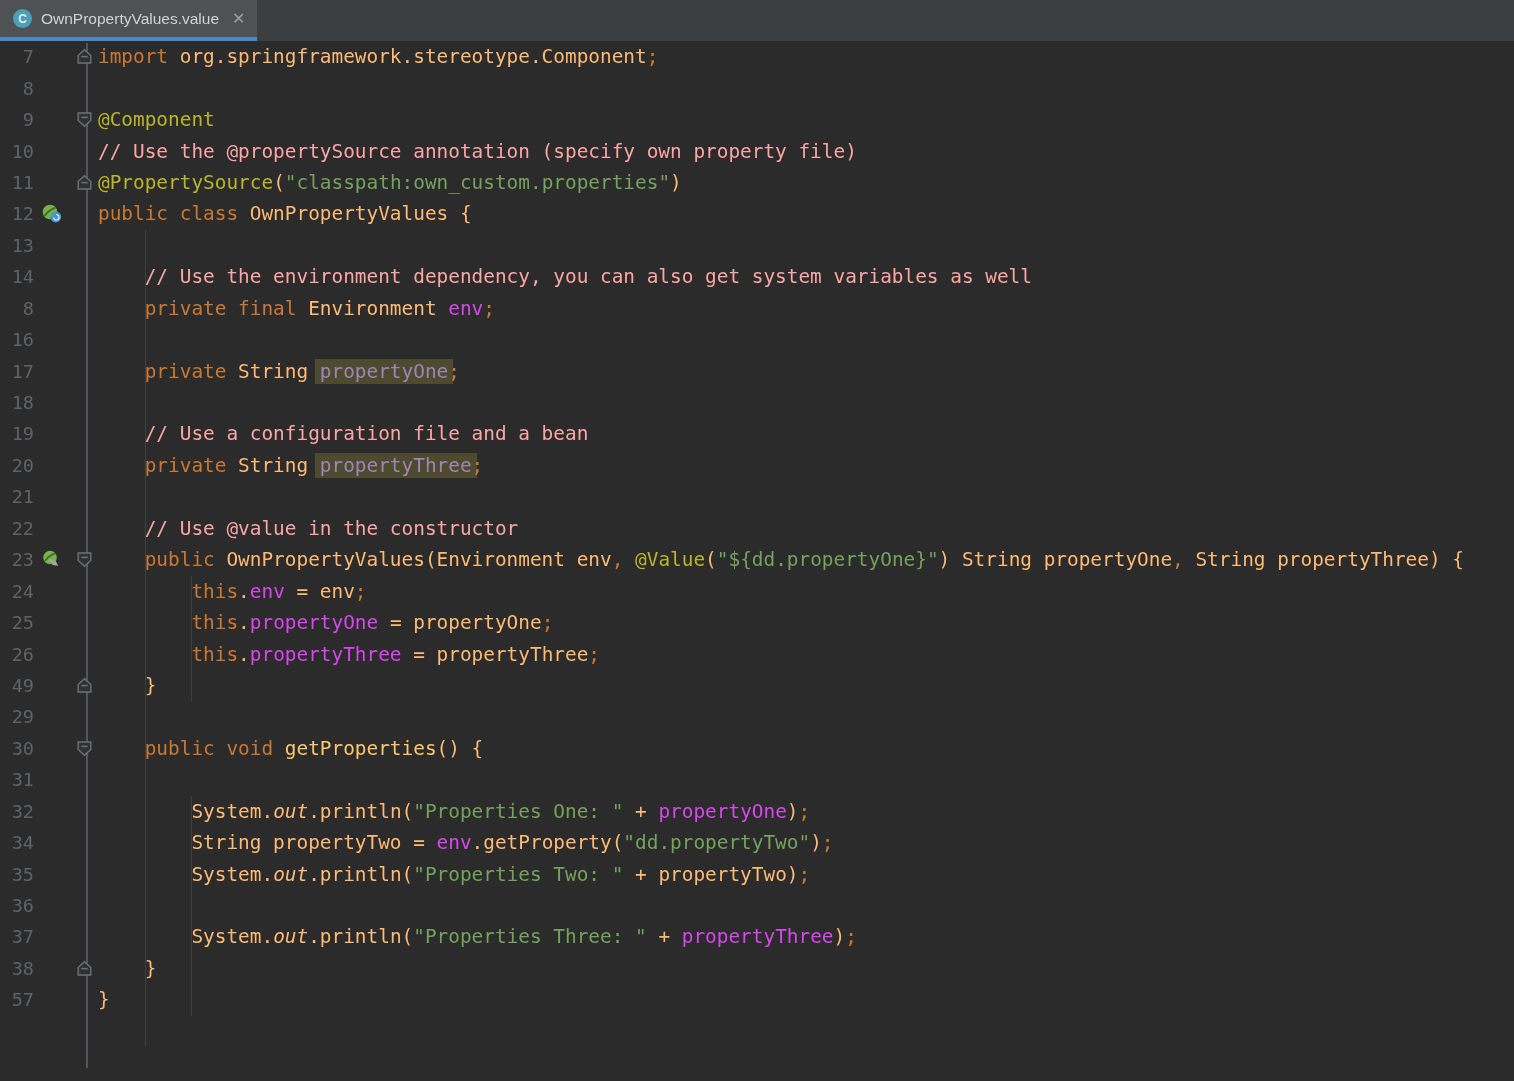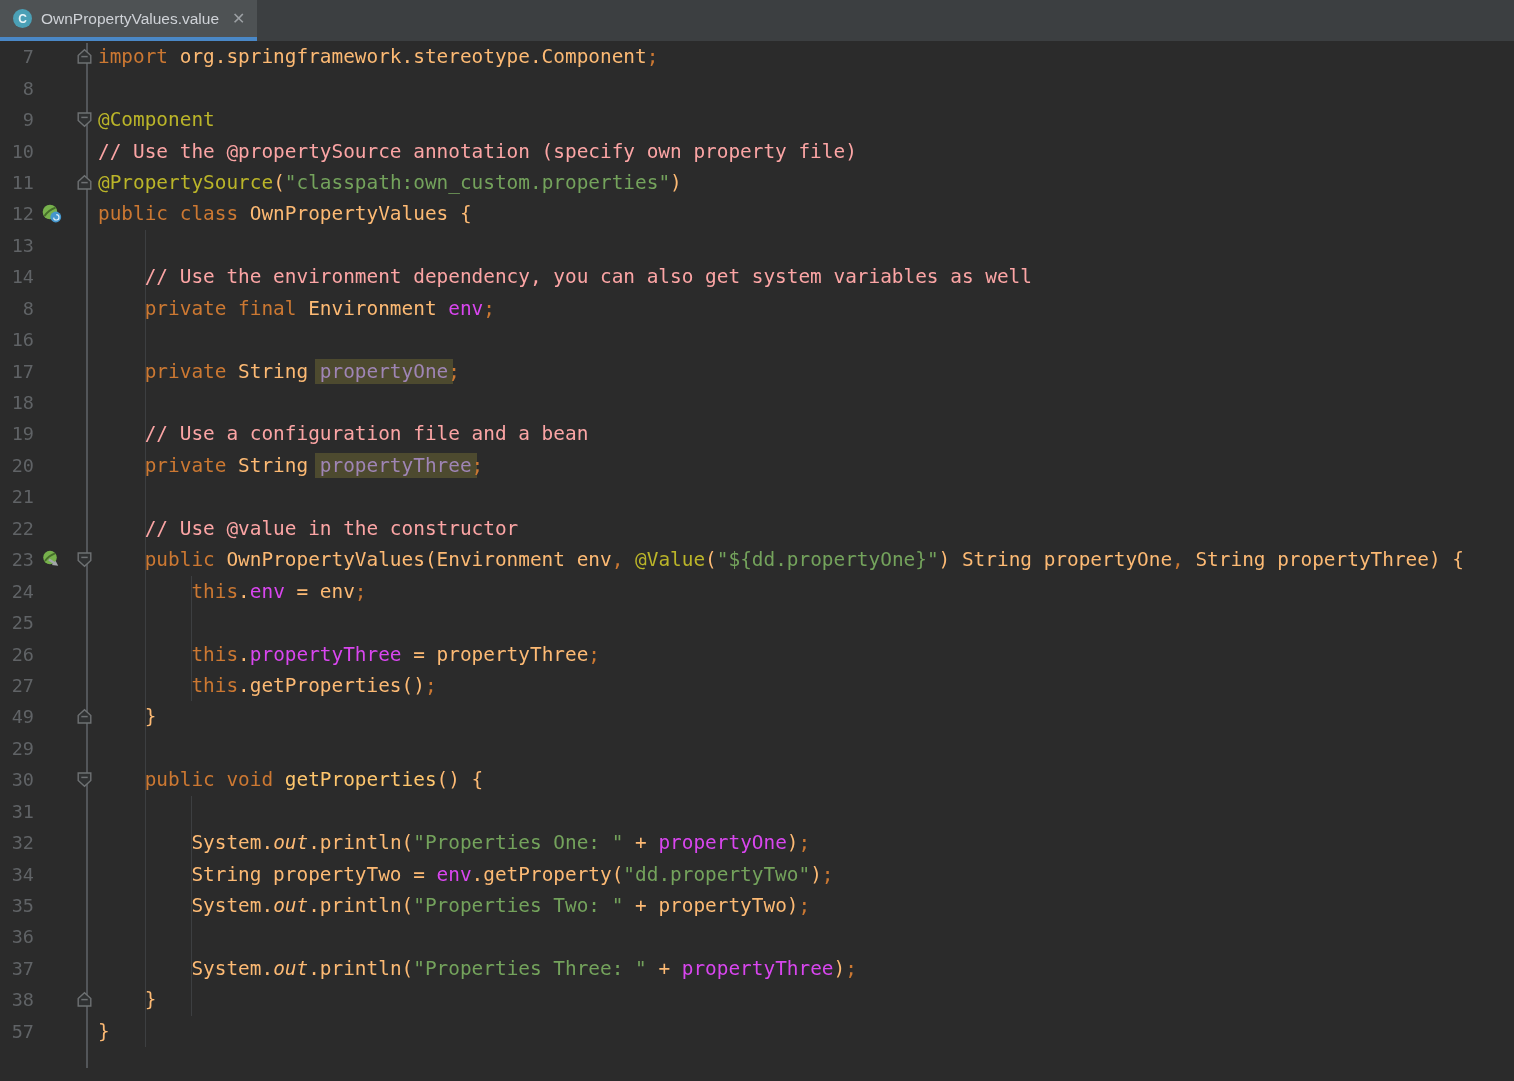--- a/index.html
+++ b/index.html
@@ -209,32 +209,27 @@
       <div class="row">
         <div class="ln">24</div>
         <div class="ic"></div>
         <div class="fo"></div>
         <div class="code"><span class="tk-k">        this</span><span class="tk-p">.</span><span class="tk-f">env</span><span class="tk-p"> = env</span><span class="tk-k">;</span></div>
       </div>
       <div class="row">
         <div class="ln">25</div>
         <div class="ic"></div>
         <div class="fo"></div>
+        <div class="code"><span class="tk-k">        this</span><span class="tk-p">.</span><span class="tk-f">propertyOne</span><span class="tk-p"> = propertyOne</span><span class="tk-k">;</span></div>
       </div>
       <div class="row">
         <div class="ln">26</div>
         <div class="ic"></div>
         <div class="fo"></div>
         <div class="code"><span class="tk-k">        this</span><span class="tk-p">.</span><span class="tk-f">propertyThree</span><span class="tk-p"> = propertyThree</span><span class="tk-k">;</span></div>
-      </div>
-      <div class="row">
-        <div class="ln">27</div>
-        <div class="ic"></div>
-        <div class="fo"></div>
-        <div class="code"><span class="tk-k">        this</span><span class="tk-p">.getProperties()</span><span class="tk-k">;</span></div>
       </div>
       <div class="row">
         <div class="ln">49</div>
         <div class="ic"></div>
         <div class="fo">
           <svg width="17" height="17" viewBox="0 0 17 17">
             <path d="M2.2 7.5 L8.5 1.8 L14.8 7.5 V15 H2.2 Z" fill="#2F3132" stroke="#6E7173" stroke-width="1.4"></path>
             <line x1="5.3" y1="8.6" x2="11.7" y2="8.6" stroke="#6E7173" stroke-width="1.5"></line>
           </svg>
         </div>

